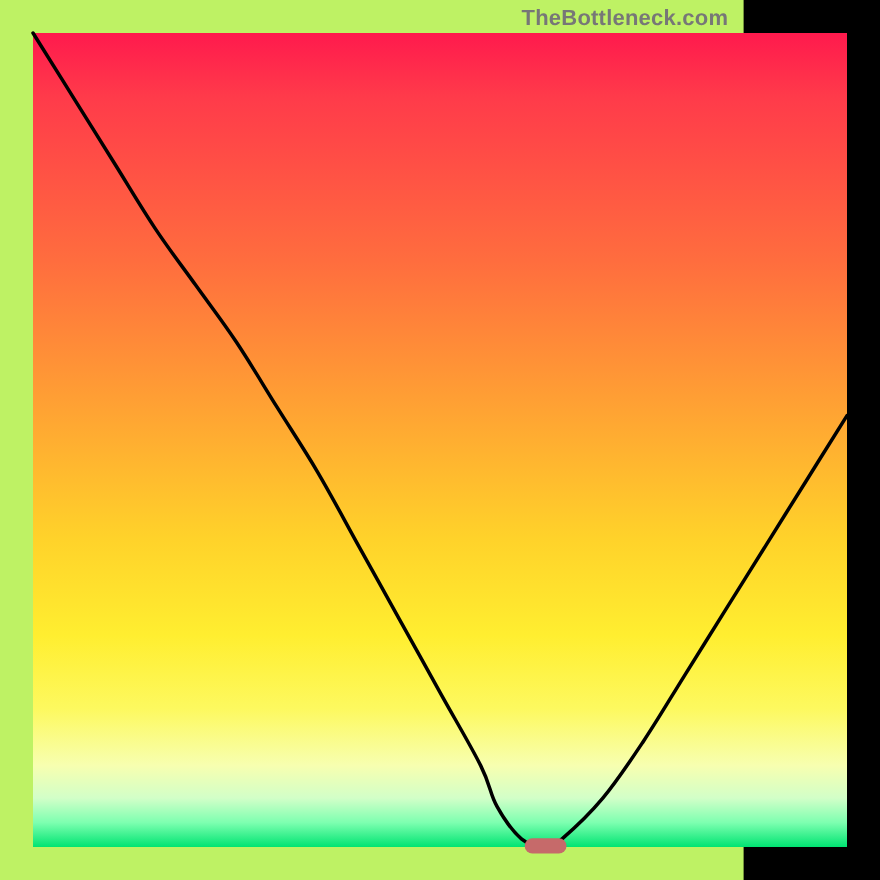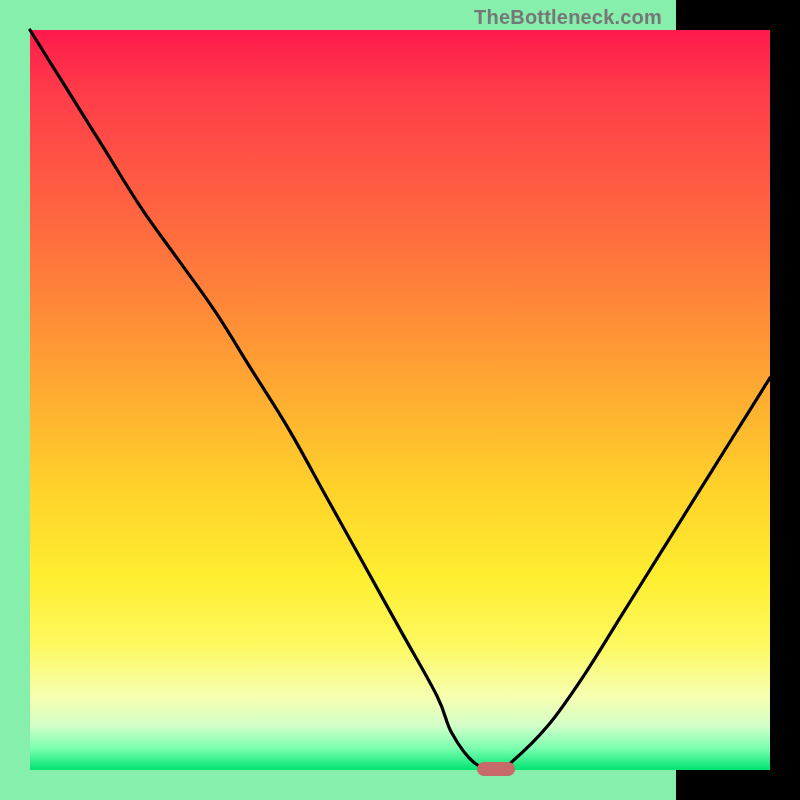--- a/index.html
+++ b/index.html
@@ -10,21 +10,21 @@
     background: #000;
     overflow: hidden;
     font-family: Arial, Helvetica, sans-serif;
   }
   .frame {
     position: absolute;
     left: 0;
     top: 0;
     width: 676px;
     height: 800px;
-    background: #86efac;
+    background: #bef264;
   }
   .plot {
     position: absolute;
     left: 30px;
     top: 30px;
     width: 740px;
     height: 740px;
     
     background: linear-gradient(to bottom,
       #ff1a4d 0%,

